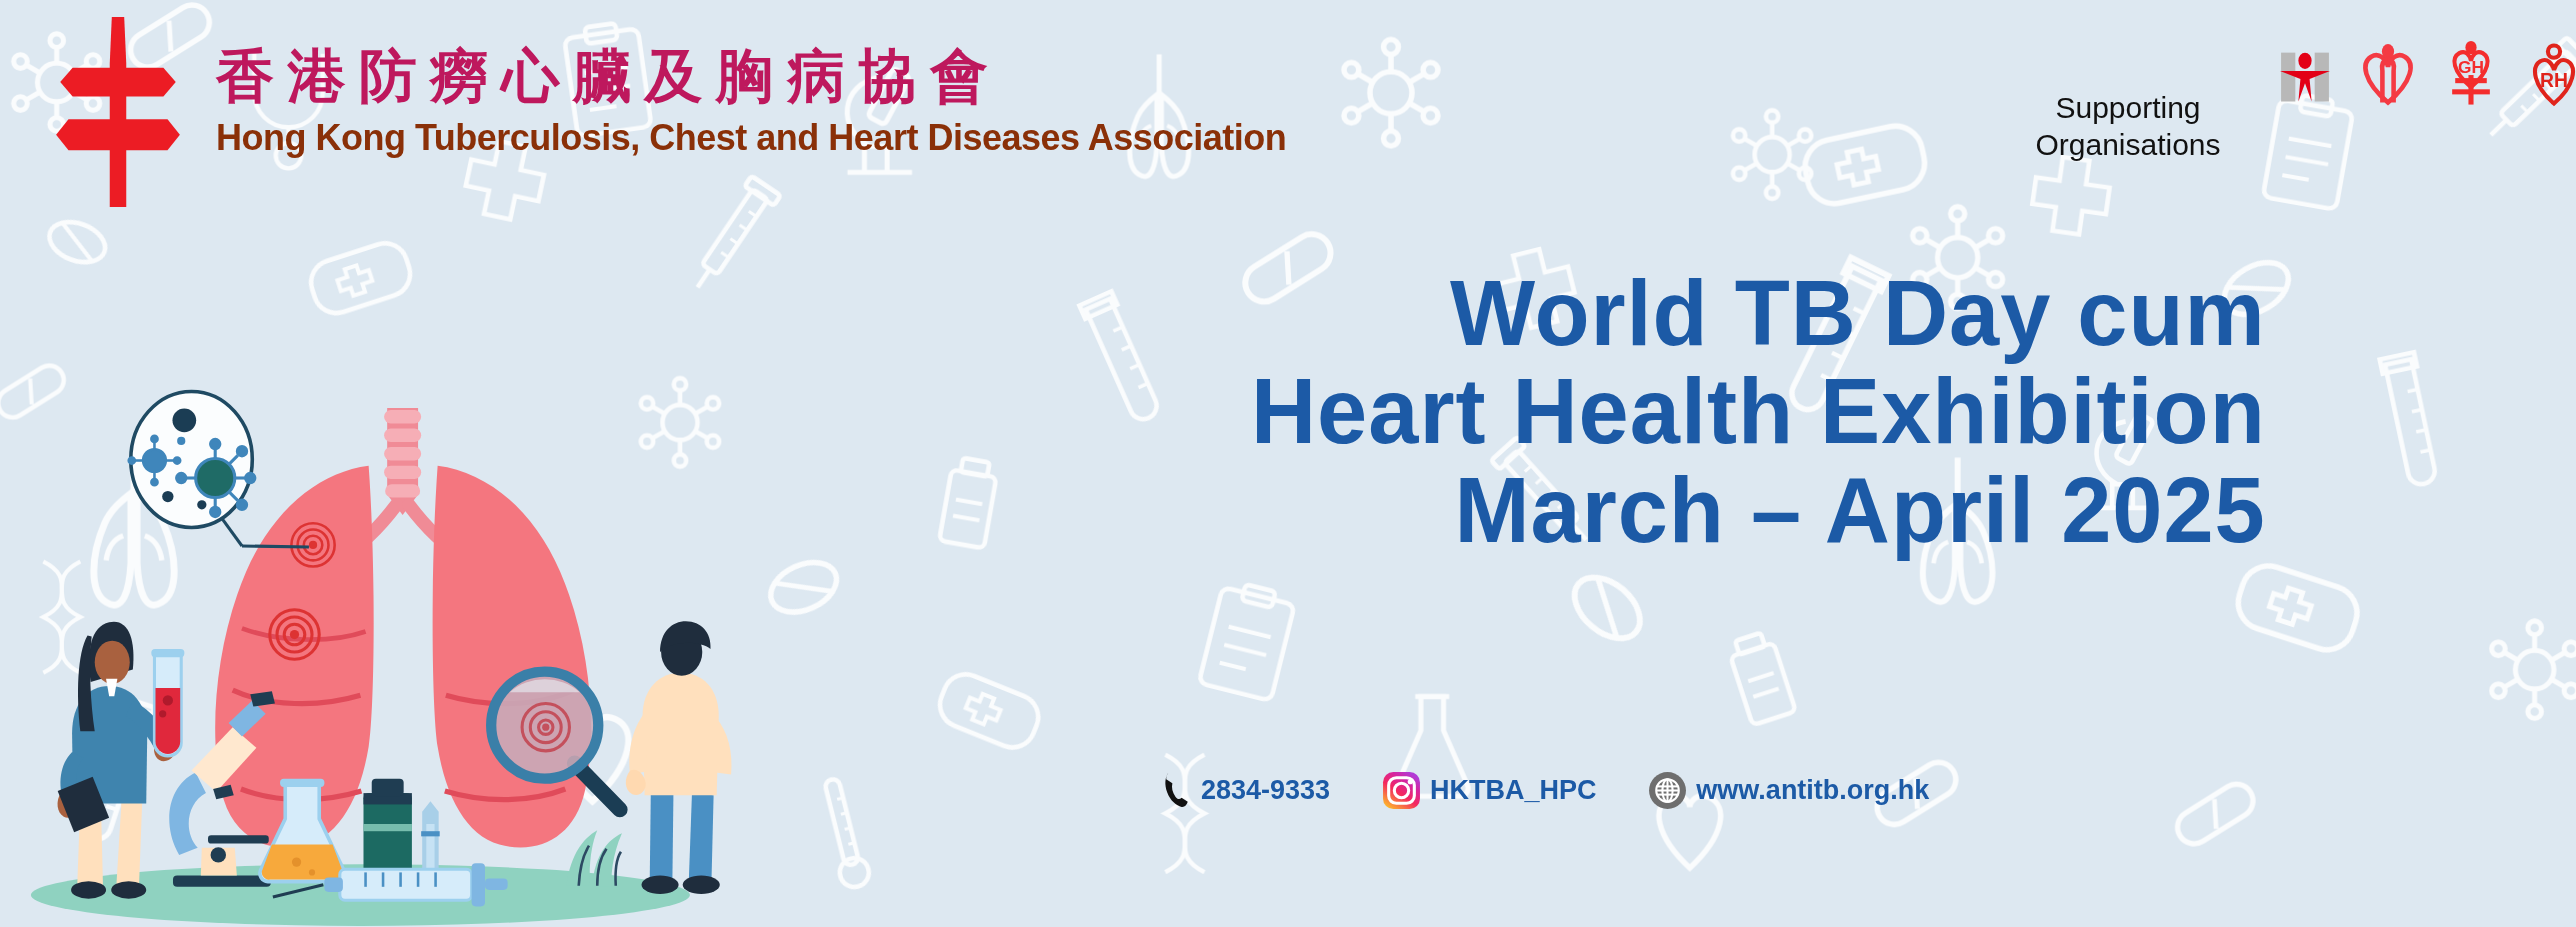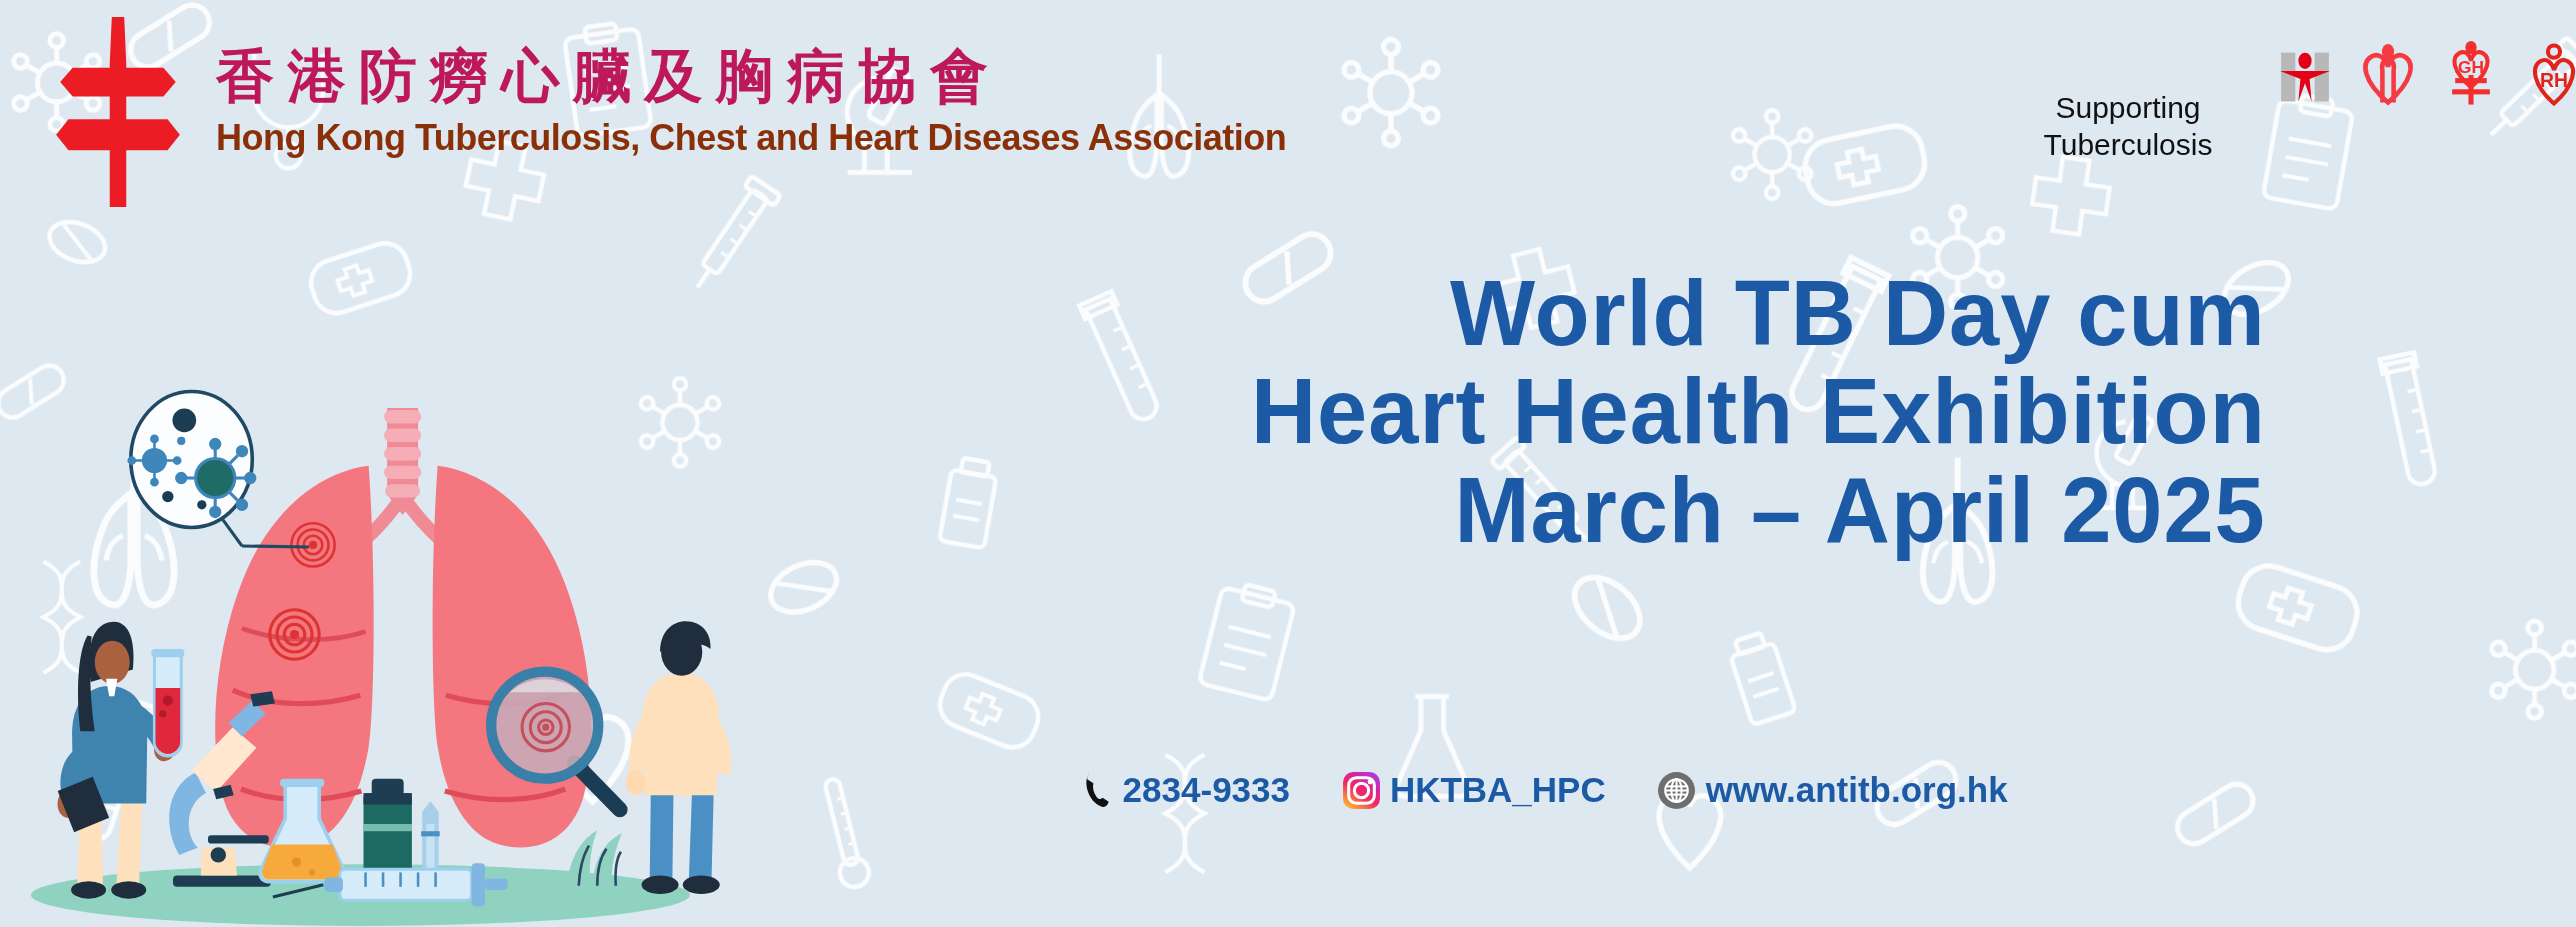--- a/index.html
+++ b/index.html
@@ -64,21 +64,21 @@
   }
 
   
   #contact{
     position:absolute;left:804px;top:770px;width:1484px;
     display:flex;align-items:center;justify-content:center;gap:15.5px;
     z-index:5;
   }
   .citem{display:flex;align-items:center;gap:9.3px;}
   .ctext{
-    color:#1c5aa6;font-weight:bold;font-size:35px;letter-spacing:0px;
+    color:#1c5aa6;font-weight:bold;font-size:27px;letter-spacing:0px;
     font-family:"Liberation Sans",sans-serif;white-space:nowrap;
   }
   .cgap{width:20.6px;}
 
   
   #illus-left{position:absolute;left:0px;top:340px;width:762px;height:587px;z-index:4;}
   #illus-right{position:absolute;left:2524px;top:505px;width:556px;height:422px;z-index:4;}
 </style>
 </head>
 <body>
@@ -274,21 +274,21 @@
       </g>
     </svg>
 
     <div id="assoc-names">
       <div class="zh-name">香港防癆心臟及胸病協會</div>
       <div class="en-name">Hong Kong Tuberculosis, Chest and Heart Diseases Association</div>
     </div>
 
     <div id="supporting">
       <div>Supporting</div>
-      <div>Tuberculosis</div>
+      <div>Organisations</div>
     </div>
 
     <div id="support-logos">
 
       <svg class="slogo" viewBox="0 0 110 132">
         <rect x="8" y="26" width="28" height="96" fill="#b8b8b8"></rect>
         <rect x="74" y="26" width="28" height="96" fill="#b8b8b8"></rect>
         <ellipse cx="55" cy="42" rx="13" ry="16" fill="#e30016"></ellipse>
         <path d="M6,62 L104,62 L64,78 L68,122 L55,86 L42,122 L46,78 Z" fill="#e30016"></path>
       </svg>

